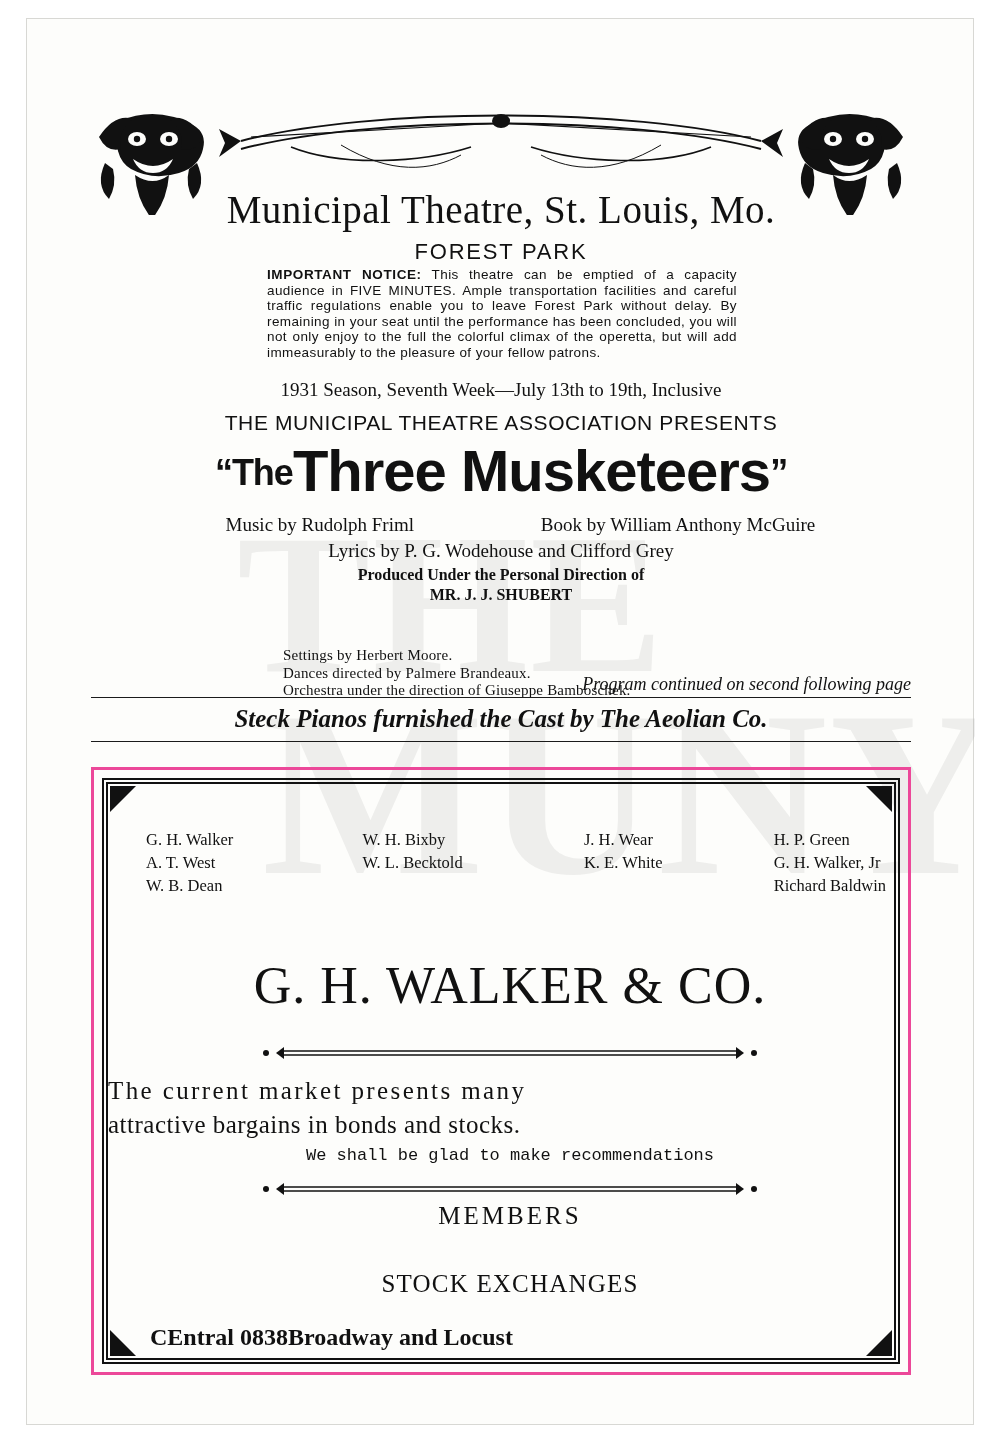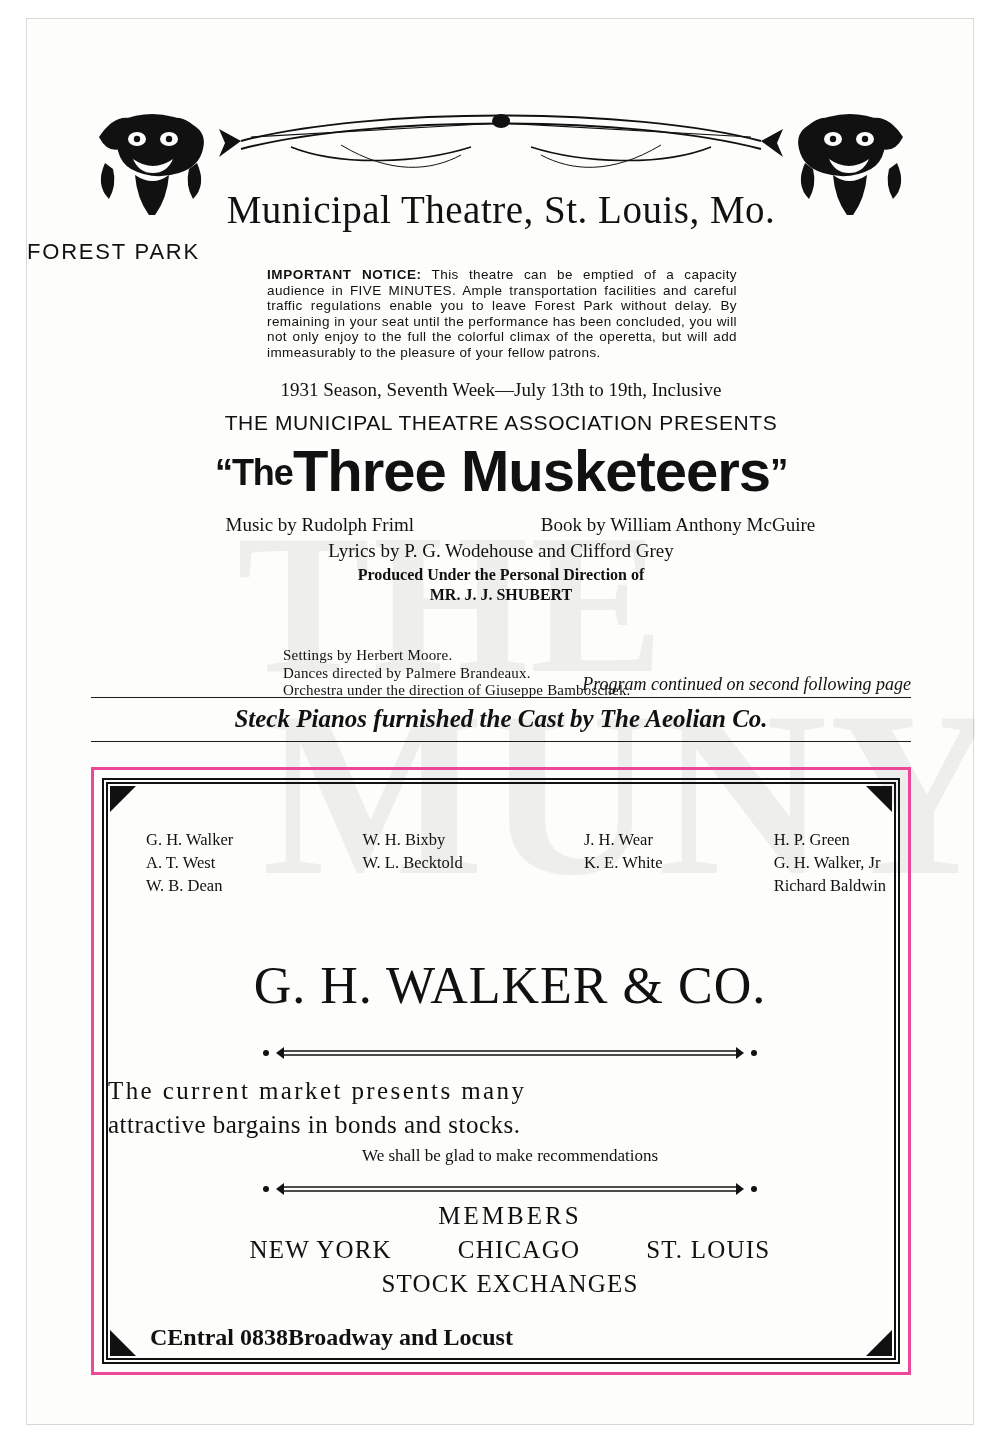--- a/index.html
+++ b/index.html
@@ -100,21 +100,21 @@
     width: 948px;
     text-align: center;
     font-size: 39px;
     letter-spacing: 0.5px;
     font-family: "Liberation Serif", serif;
   }
   .forest-park {
     position: absolute;
     left: 0; top: 220px;
     width: 948px;
-    text-align: left;
+    text-align: center;
     font-size: 22px;
     letter-spacing: 1.8px;
     font-family: "Liberation Sans", sans-serif;
   }
 
   .notice {
     position: absolute;
     left: 240px; top: 248px;
     width: 470px;
     font-family: "Liberation Sans", sans-serif;
@@ -298,21 +298,21 @@
     font-size: 25px;
     line-height: 34px;
     letter-spacing: 0.5px;
   }
   .pitch .spaced { letter-spacing: 2.4px; }
   .recommend {
     position: absolute;
     left: 0; top: 362px;
     width: 804px;
     text-align: center;
-    font-family: Liberation Serif, serif;
+    font-family: Liberation Mono, monospace;
     font-size: 17px;
   }
 
   .members {
     position: absolute;
     left: 0; top: 418px;
     width: 804px;
     text-align: center;
     font-family: "Liberation Serif", serif;
     font-size: 25px;
@@ -511,25 +511,20 @@
             <line x1="22" y1="5" x2="482" y2="5" stroke="#111" stroke-width="1.6"></line>
             <line x1="22" y1="9" x2="482" y2="9" stroke="#111" stroke-width="1.6"></line>
             <path d="M18 7 l 8 -6 l 0 12 z" fill="#111"></path>
             <path d="M486 7 l -8 -6 l 0 12 z" fill="#111"></path>
             <circle cx="8" cy="7" r="3" fill="#111"></circle>
             <circle cx="496" cy="7" r="3" fill="#111"></circle>
           </svg>
         </div>
 
         <div class="members">MEMBERS</div>
-        <div class="exchange-cities">
-          <span>NEW YORK</span>
-          <span>CHICAGO</span>
-          <span>ST. LOUIS</span>
-        </div>
         <div class="exchanges">STOCK EXCHANGES</div>
 
         <div class="footer-row">
           <span>CEntral 0838</span>
           <span>Broadway and Locust</span>
         </div>
       </div>
     </div>
 
   </div>

